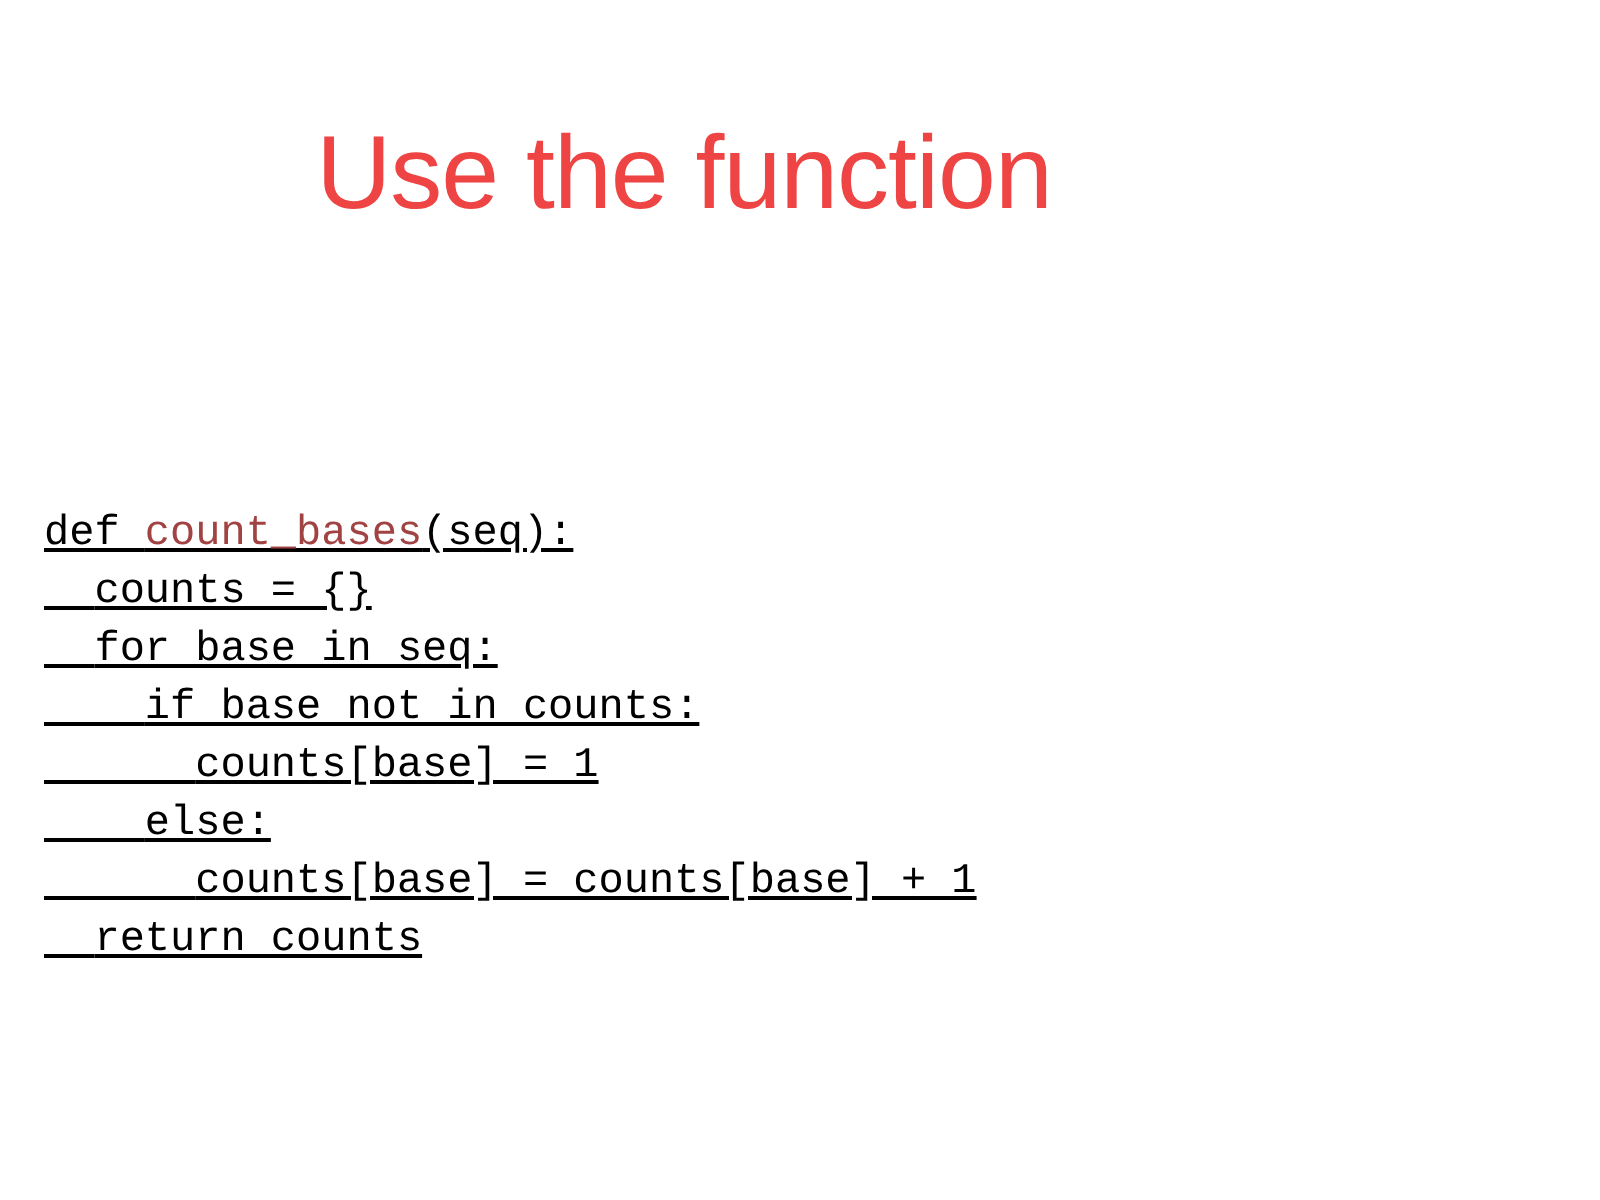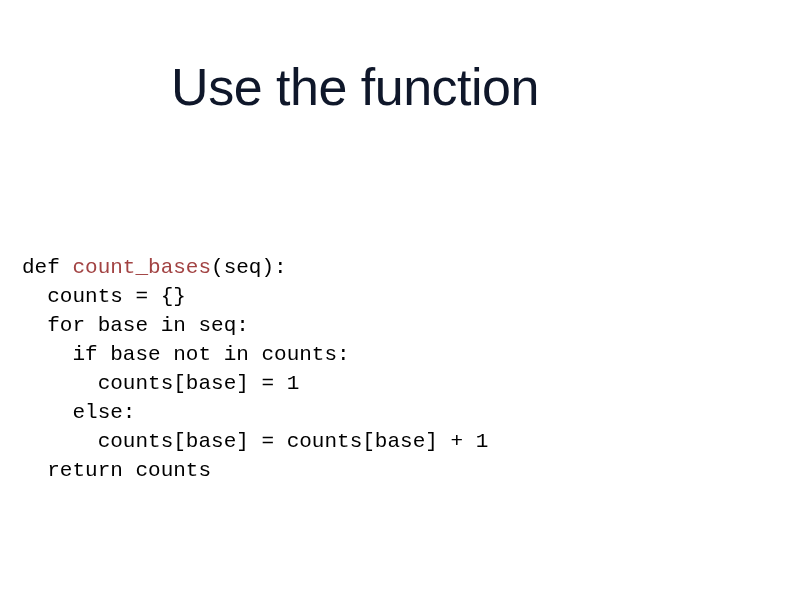--- a/index.html
+++ b/index.html
@@ -25,42 +25,42 @@
   #slide-title {
     position: absolute;
     top: 56px;
     left: 0;
     width: 684px;
     text-align: center;
     font-family: "Liberation Sans", sans-serif;
     font-size: 52px;
     line-height: 62px;
     font-weight: 400;
-    color: #0f172a;
+    color: #ef4444;
     letter-spacing: -0.5px;
     white-space: pre;
-    padding-left: 13px;
   }
 
   
   #code-body {
     position: absolute;
     top: 166px;
     left: 22px;
     width: 760px;
     font-family: "Liberation Mono", "DejaVu Sans Mono", monospace;
     font-size: 21px;
     line-height: 29px;
     white-space: pre;
     color: #000000;
   }
 
   .code-block {
     margin: 0;
     padding: 0;
+    text-decoration: underline;
   }
 
   .code-line {
     white-space: pre;
     min-height: 29px;
   }
 
   .blank-line {
     height: 29px;
   }

